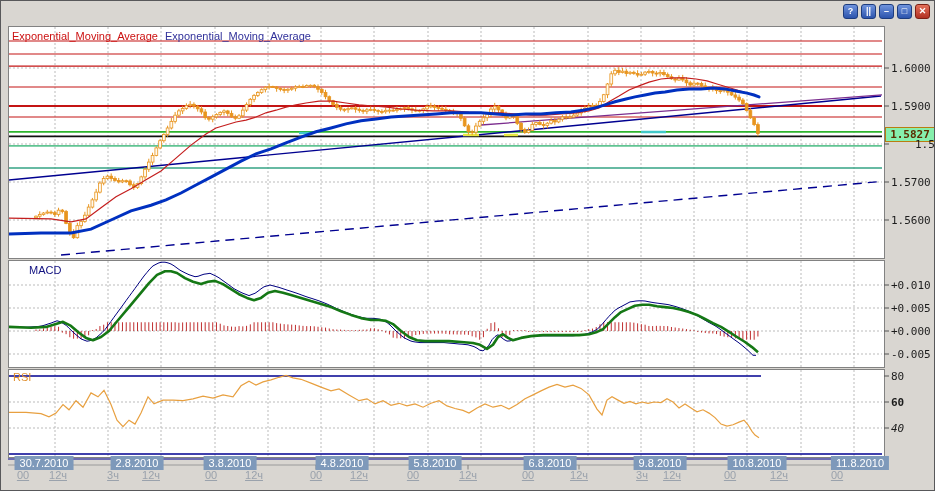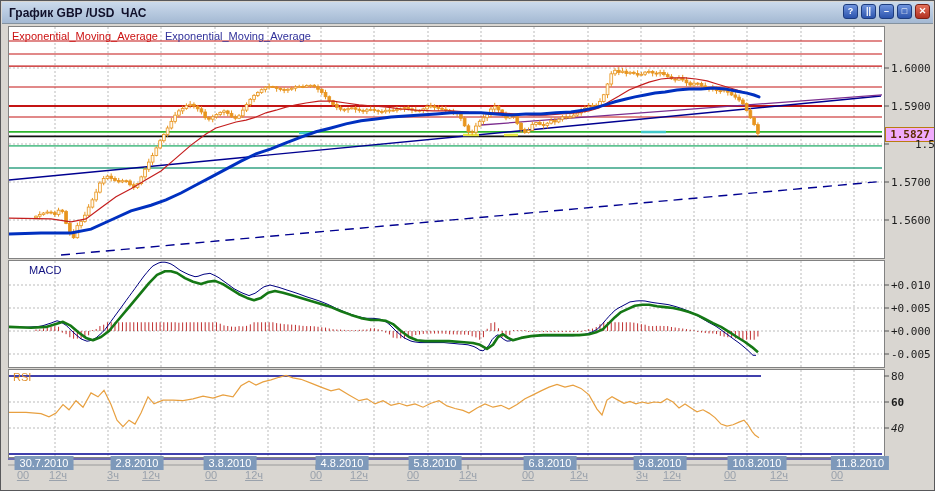--- a/index.html
+++ b/index.html
@@ -18,36 +18,33 @@
   .wbtn.close{background:linear-gradient(#e4705a,#b13122);border-color:#7d2013;}
   svg{position:absolute;left:0;top:0;}
   .lbl{position:absolute;white-space:nowrap;}
   .mono{font-family:"DejaVu Sans Mono",monospace;font-size:11px;color:#1c1c1c;}
   .ema-label{font-size:11px;letter-spacing:0px;}
   #ema1{left:11px;top:29px;color:#CC1111;}
   #ema2{left:164px;top:29px;color:#31319A;}
   #macd-label{left:12px;top:263px;font-size:11px;color:#101080;padding-left:16px;}
   #rsi-label{left:12px;top:370px;font-size:11px;color:#E09030;}
   .pricetag{position:absolute;left:884px;top:126px;width:48px;height:13px;
-            background:#f0abfc;border:1px solid #b87d10;color:#5c2c00;
+            background:#86efac;border:1px solid #b87d10;color:#5c2c00;
             font-family:"DejaVu Sans Mono",monospace;font-size:11px;font-weight:bold;
             text-align:center;line-height:13px;}
   .datebox{position:absolute;top:455px;height:14px;transform:translateX(-50%);
            background:#7E99BA;color:#ffffff;font-size:11px;line-height:14px;
            padding:0 5px;border-radius:0;}
   .hourlbl{position:absolute;top:468px;transform:translateX(-50%);
            font-size:11px;color:#9aa2ac;text-decoration:underline;}
 </style>
 </head>
 <body>
 
 <div class="window">
-  <div class="titlebar">
-    <span class="title">График GBP /USD  ЧАС</span>
-  </div>
   <div class="winbtns">
     <div class="wbtn">?</div>
     <div class="wbtn">||</div>
     <div class="wbtn">–</div>
     <div class="wbtn">□</div>
     <div class="wbtn close">✕</div>
   </div>
 
   <svg id="chart-svg" width="935" height="491" viewBox="0 0 935 491">
       <defs>

